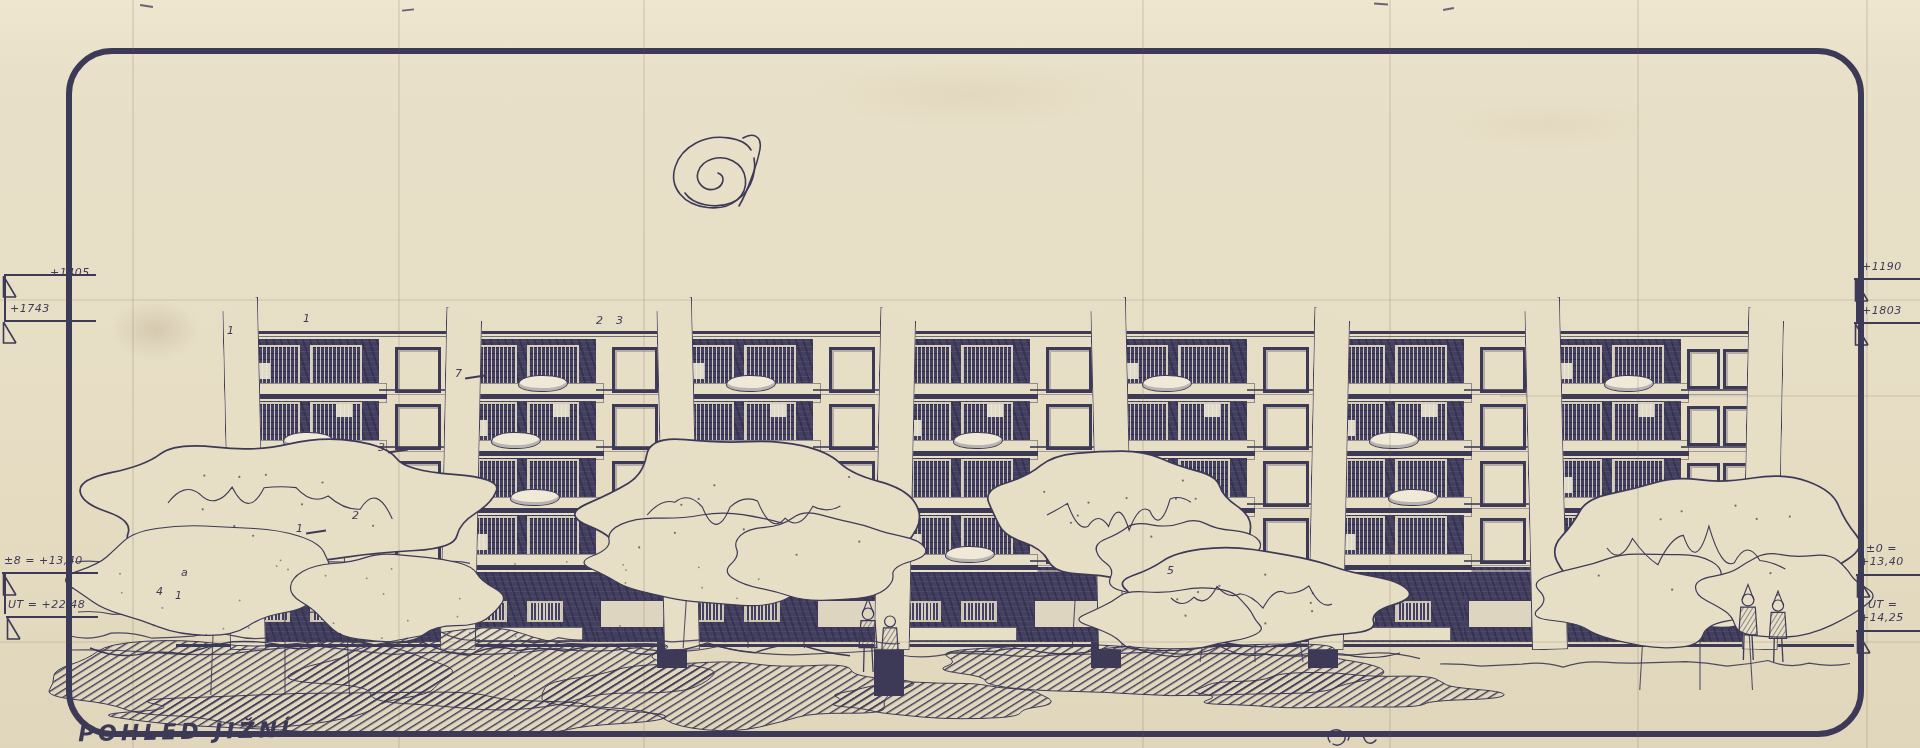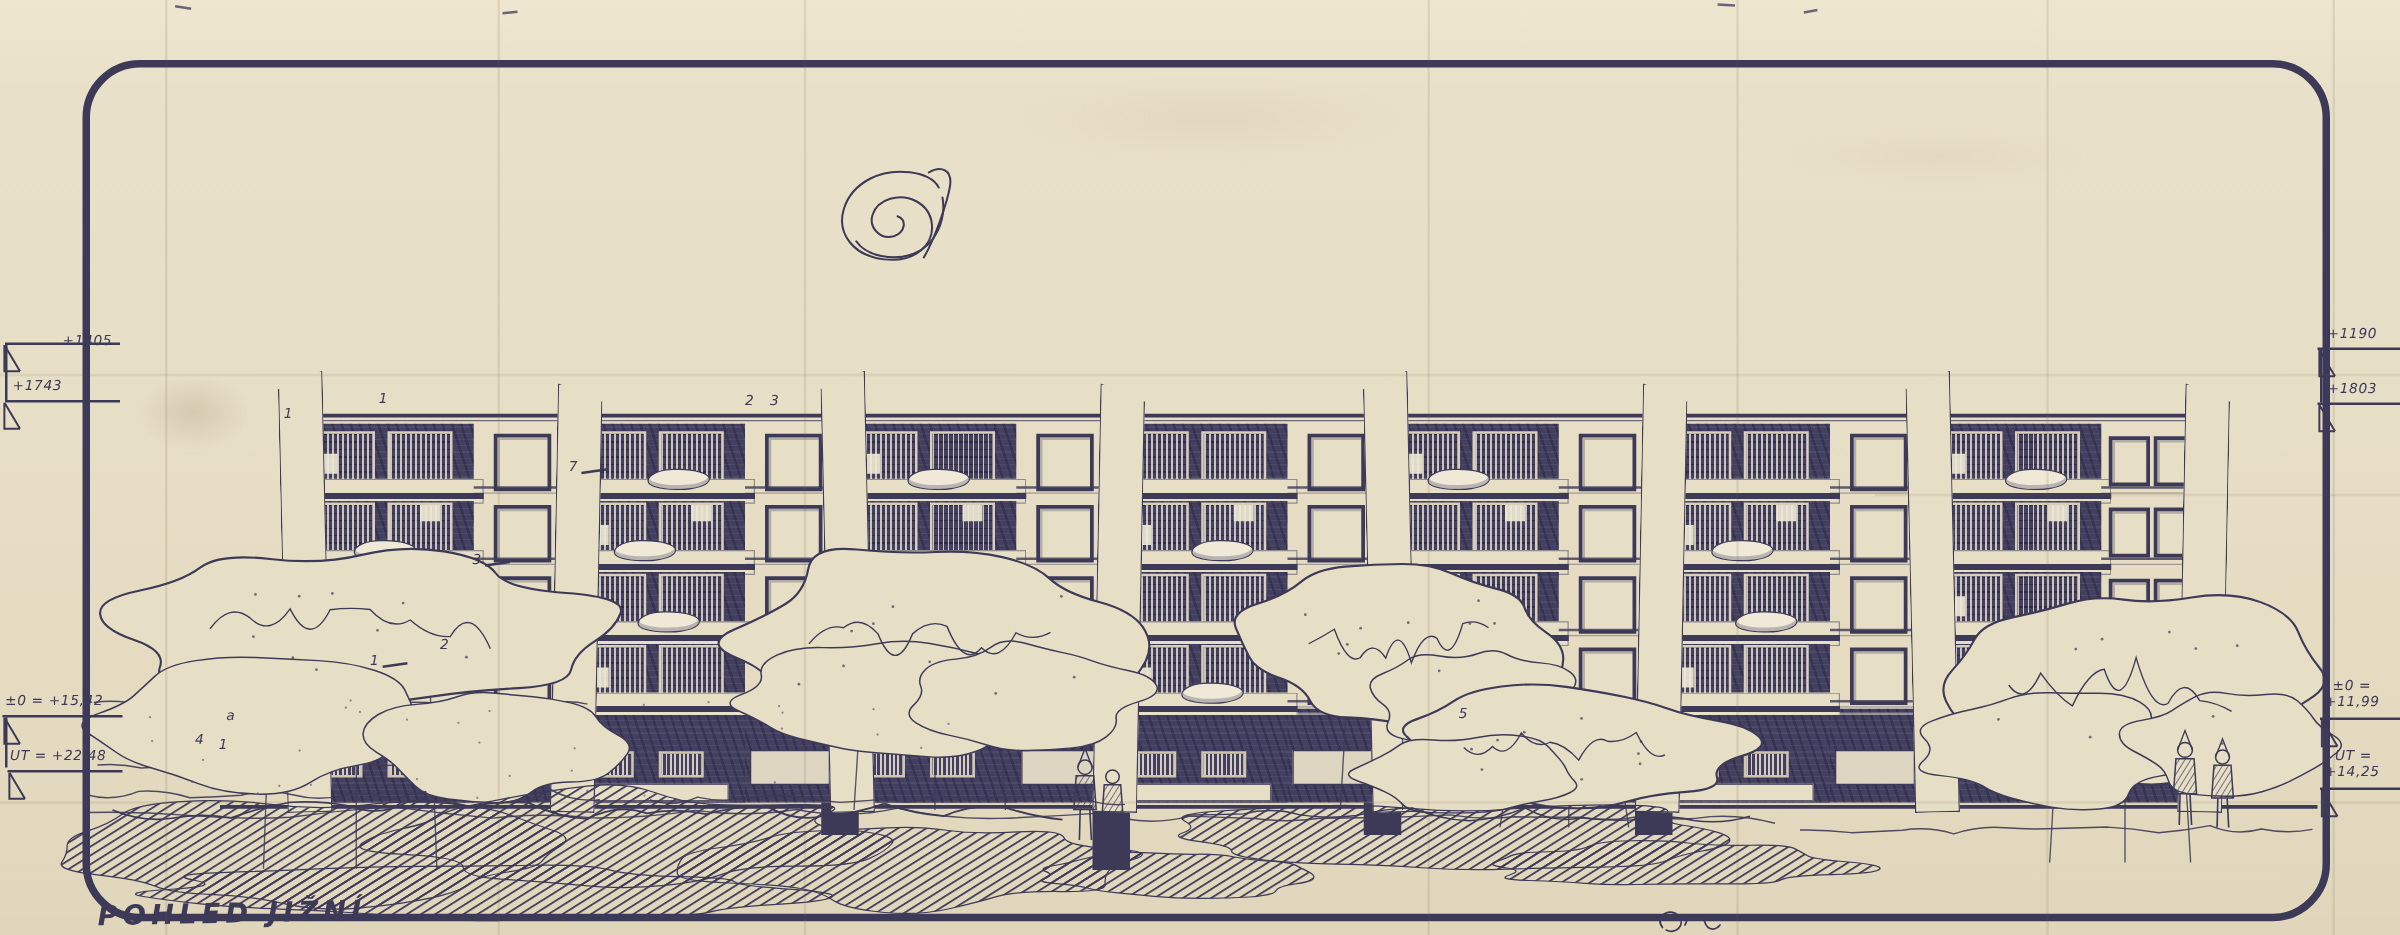--- a/index.html
+++ b/index.html
@@ -569,36 +569,36 @@
     </svg>
   <div class="marker-vline" style="left:2px;top:24px;height:42px;"></div>
   <span class="mtext" style="left:8px;top:48px;">+1803</span>
   <div class="marker-line" style="left:0;top:66px;width:66px;"></div>
   <svg class="flag" style="left:0;top:68px;" width="16" height="23">
       <path d="M1.5,0 L1.5,21 L14,21 M1.5,0 L14,21" fill="none" stroke="#3d3a58" stroke-width="1.6"></path>
     </svg>
 </div>
 
 <div class="mgroup" style="left:0;top:550px;width:110px;height:100px;">
-  <span class="mtext" style="left:4px;top:4px;">±0 = +15,42</span>
+  <span class="mtext" style="left:4px;top:4px;">±8 = +13,40</span>
   <div class="marker-line" style="left:2px;top:22px;width:96px;"></div>
   <svg class="flag" style="left:2px;top:24px;" width="16" height="23">
       <path d="M1.5,0 L1.5,21 L14,21 M1.5,0 L14,21" fill="none" stroke="#3d3a58" stroke-width="1.6"></path>
     </svg>
   <div class="marker-vline" style="left:4px;top:24px;height:40px;"></div>
   <span class="mtext" style="left:8px;top:48px;">UT = +22,48</span>
   <div class="marker-line" style="left:6px;top:66px;width:92px;"></div>
   <svg class="flag" style="left:6px;top:68px;" width="16" height="23">
       <path d="M1.5,0 L1.5,21 L14,21 M1.5,0 L14,21" fill="none" stroke="#3d3a58" stroke-width="1.6"></path>
     </svg>
 </div>
 
 <div class="mgroup" style="left:1856px;top:542px;width:64px;height:120px;">
   <span class="mtext" style="left:10px;top:0;">±0 =</span>
-  <span class="mtext" style="left:4px;top:13px;">+11,99</span>
+  <span class="mtext" style="left:4px;top:13px;">+13,40</span>
   <div class="marker-line" style="left:0;top:32px;width:64px;"></div>
   <svg class="flag" style="left:0;top:34px;" width="16" height="23">
       <path d="M1.5,0 L1.5,21 L14,21 M1.5,0 L14,21" fill="none" stroke="#3d3a58" stroke-width="1.6"></path>
     </svg>
   <span class="mtext" style="left:12px;top:56px;">UT =</span>
   <span class="mtext" style="left:4px;top:69px;">+14,25</span>
   <div class="marker-line" style="left:0;top:88px;width:64px;"></div>
   <svg class="flag" style="left:0;top:90px;" width="16" height="23">
       <path d="M1.5,0 L1.5,21 L14,21 M1.5,0 L14,21" fill="none" stroke="#3d3a58" stroke-width="1.6"></path>
     </svg>

